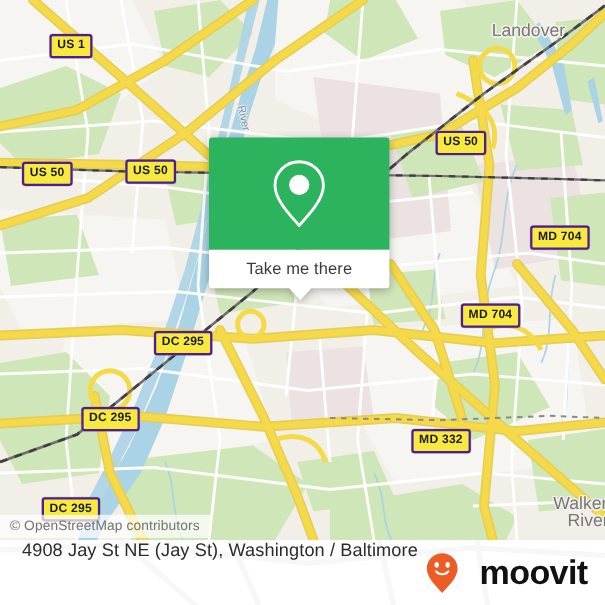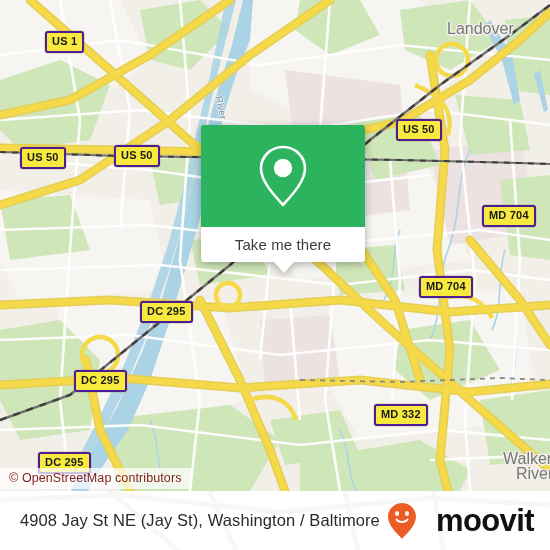--- a/index.html
+++ b/index.html
@@ -51,31 +51,31 @@
     white-space: nowrap;
     box-shadow: 0 0 0 0.5px rgba(170,160,90,0.55);
     letter-spacing: 0.2px;
   }
 
   
   #attribution {
     position: absolute;
     left: 0; top: 468px;
     background: rgba(255,255,255,0.72);
-    color: #7f1d1d;
+    color: #737373;
     font-size: 12.5px;
     padding: 3px 9px 4px 9px;
     white-space: nowrap;
     letter-spacing: 0.1px;
   }
 
   
   #popup {
     position: absolute;
-    left: 201px; top: 125px;
+    left: 190px; top: 125px;
     width: 164px;
     filter: drop-shadow(0 2px 4px rgba(0,0,0,0.30));
   }
   #popup-head {
     height: 102px;
     background: #2bb35e;
     border-radius: 3px 3px 0 0;
     display: flex;
     align-items: center;
     justify-content: center;
@@ -102,21 +102,21 @@
     border-top: 12px solid #ffffff;
   }
 
   
   #footer {
     position: absolute;
     left: 0; top: 491px;
     width: 550px; height: 59px;
     background: #ffffff;
     display: flex;
-    align-items: center;
+    align-items: flex-start;
     overflow: hidden;
   }
   #footer-ghost { position: absolute; left: 0; top: -491px; opacity: 0.30; }
   #footer-title {
     position: relative;
     margin-left: 20px;
     color: #2b2b2b;
     font-size: 16.5px;
     white-space: nowrap;
     letter-spacing: 0.1px;
@@ -280,21 +280,21 @@
 
     <div class="shield" style="left:45px;  top:31px;">US 1</div>
     <div class="shield" style="left:396px; top:119px;">US 50</div>
     <div class="shield" style="left:20px;  top:147px;">US 50</div>
     <div class="shield" style="left:114px; top:145px;">US 50</div>
     <div class="shield" style="left:482px; top:205px;">MD 704</div>
     <div class="shield" style="left:419px; top:276px;">MD 704</div>
     <div class="shield" style="left:140px; top:301px;">DC 295</div>
     <div class="shield" style="left:74px;  top:370px;">DC 295</div>
     <div class="shield" style="left:38px;  top:452px;">DC 295</div>
-    <div class="shield" style="left:374px; top:404px;">MD 332</div>
+    <div class="shield" style="left:374px; top:390px;">MD 332</div>
 
     <div id="attribution">© OpenStreetMap contributors</div>
   </div>
 
   <div id="popup">
     <div id="popup-head">
       <svg width="56" height="66" viewBox="0 0 56 66">
         <path d="M28 4 C15.8 4 6 13.6 6 25.6 C6 38.8 20 53 28 62 C36 53 50 38.8 50 25.6 C50 13.6 40.2 4 28 4 Z" fill="none" stroke="#ffffff" stroke-width="2.6" stroke-linejoin="round"></path>
         <circle cx="28" cy="25" r="9.2" fill="#ffffff"></circle>
       </svg>

